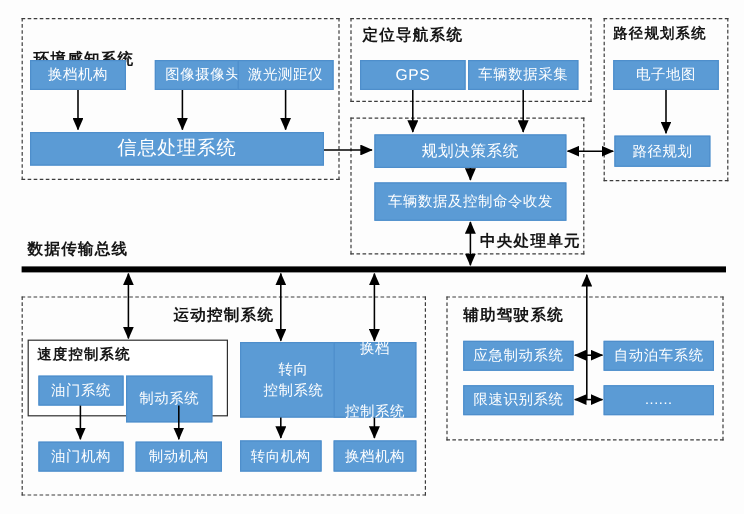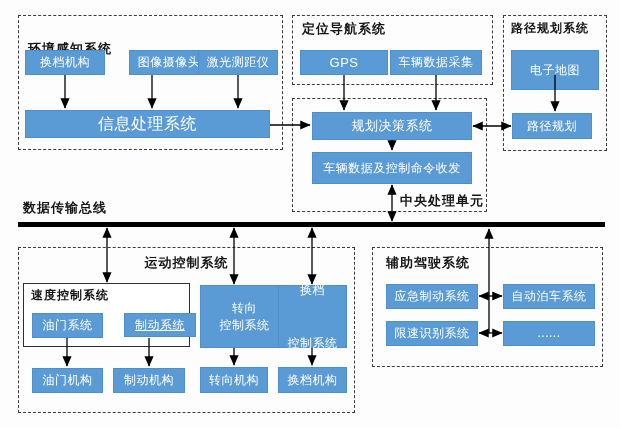--- a/index.html
+++ b/index.html
@@ -69,38 +69,38 @@
   <div class="blue-box" style="left:198px; top:50px; width:80px; height:25px;">激光测距仪</div>
   <div class="blue-box" style="left:25px; top:110px; width:245px; height:28px; font-size:16px;">信息处理系统</div>
 
   <div class="dashed-box" style="left:292px; top:15px; width:201px; height:70px;"></div>
   <div class="section-title" style="left:302px; top:20px;">定位导航系统</div>
   <div class="blue-box" style="left:300px; top:50px; width:88px; height:25px; font-size:13px;">GPS</div>
   <div class="blue-box" style="left:390px; top:50px; width:92px; height:25px;">车辆数据采集</div>
 
   <div class="dashed-box" style="left:503px; top:15px; width:104px; height:136px;"></div>
   <div class="section-title" style="left:511px; top:20px; font-size:12px;">路径规划系统</div>
-  <div class="blue-box" style="left:511px; top:50px; width:88px; height:40px;">电子地图</div>
+  <div class="blue-box" style="left:511px; top:50px; width:88px; height:25px;">电子地图</div>
   <div class="blue-box" style="left:512px; top:113px; width:80px; height:26px;">路径规划</div>
 
   <div class="dashed-box" style="left:292px; top:98px; width:195px; height:114px;"></div>
   <div class="blue-box" style="left:312px; top:112px; width:160px; height:28px; font-size:13px;">规划决策系统</div>
   <div class="blue-box" style="left:312px; top:152px; width:160px; height:32px;">车辆数据及控制命令收发</div>
   <div class="section-title" style="left:400px; top:192px;">中央处理单元</div>
 
   <div class="section-title" style="left:23px; top:199px;">数据传输总线</div>
   <div class="bus-line" style="left:18px; top:222px; width:587px; height:5px;"></div>
 
   <div class="dashed-box" style="left:18px; top:247px; width:337px; height:166px;"></div>
   <div class="section-title" style="left:18px; top:254px; width:337px; text-align:center;">运动控制系统</div>
 
   <div class="white-box" style="left:23px; top:283px; width:167px; height:64px;"></div>
   <div class="section-title" style="left:31px; top:287px; font-size:12px;">速度控制系统</div>
   <div class="blue-box" style="left:32px; top:313px; width:71px; height:25px;">油门系统</div>
-  <div class="blue-box" style="left:124px; top:313px; width:72px; height:24px;text-decoration:underline;">制动系统</div>
+  <div class="blue-box" style="left:105px; top:313px; width:72px; height:39px;">制动系统</div>
   <div class="blue-box" style="left:32px; top:368px; width:71px; height:25px;">油门机构</div>
   <div class="blue-box" style="left:113px; top:368px; width:72px; height:25px;">制动机构</div>
 
   <div class="blue-box" style="left:200px; top:285px; width:89px; height:63px;">
     <span>转向</span>
     <span>控制系统</span>
   </div>
   <div class="blue-box" style="left:278px; top:285px; width:69px; height:63px;gap:36px;">
     <span>换档</span>
     <span>控制系统</span>

